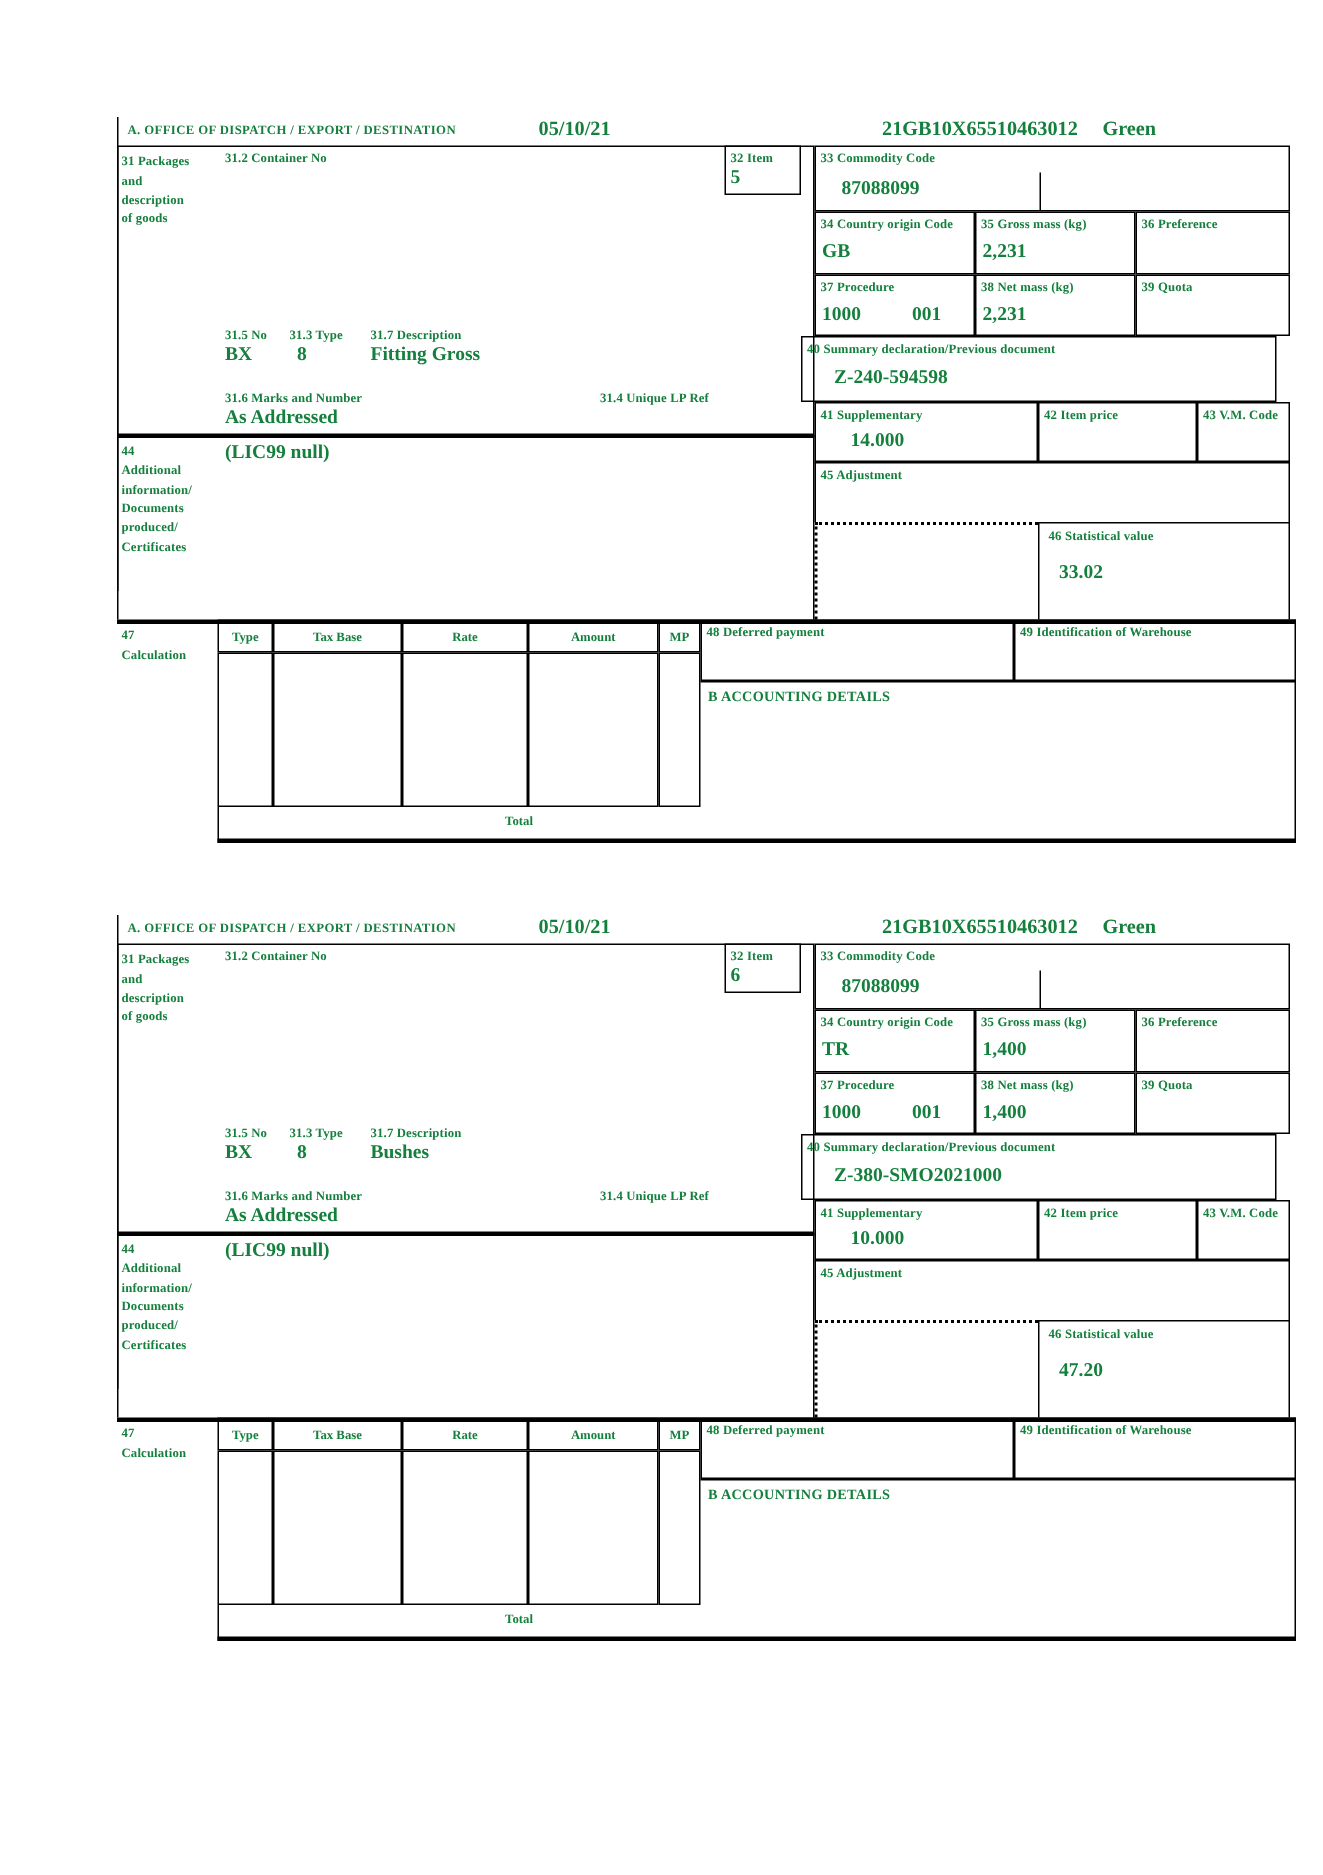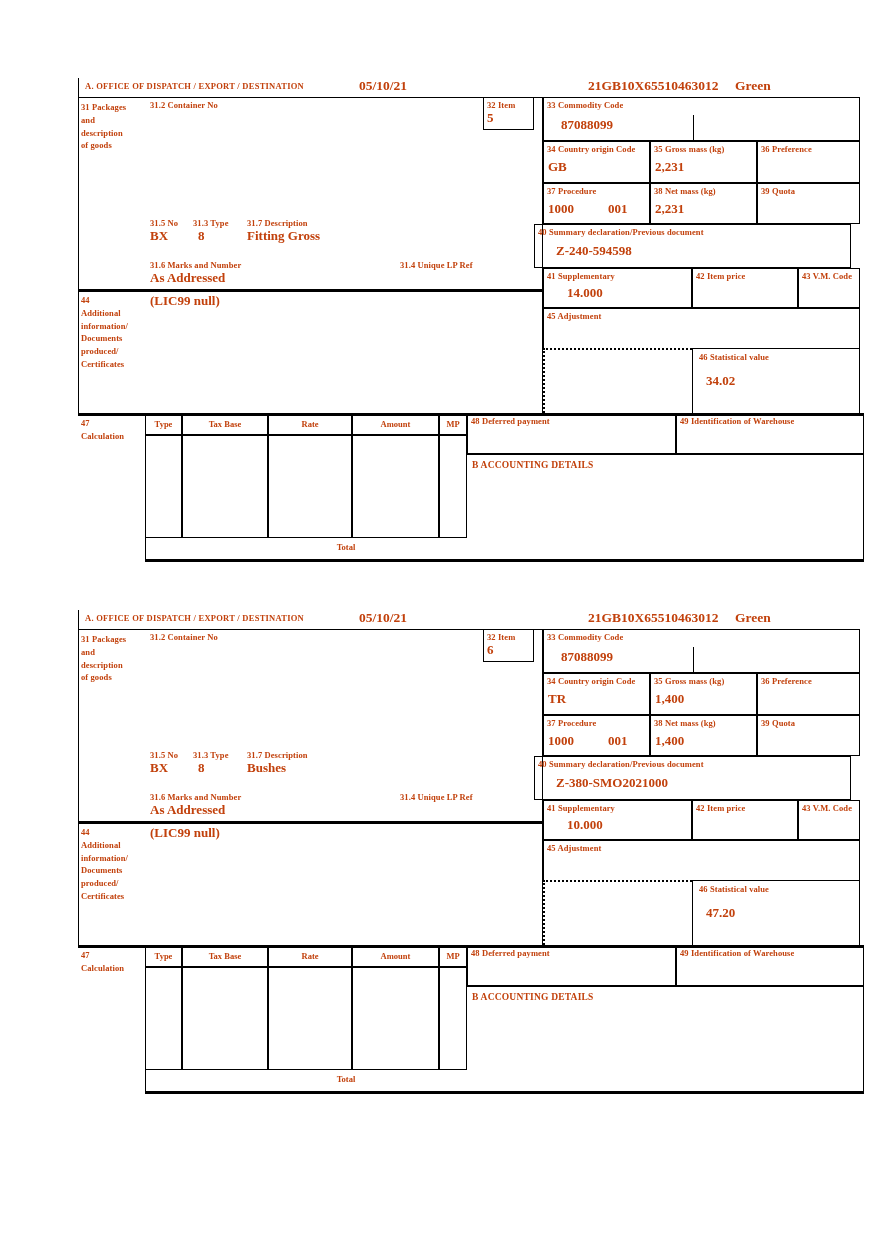--- a/index.html
+++ b/index.html
@@ -1,18 +1,18 @@
 <!DOCTYPE html>
 <html><head>
 <meta charset="utf-8">
 <style>
   html,body{margin:0;padding:0;background:#fff}
   .page{position:relative;width:882px;height:1250px;background:#ffffff;overflow:hidden}
   .block{position:absolute;left:78px;width:786px;height:490px;
-         font-family:"Liberation Serif","DejaVu Serif",serif;font-weight:bold;color:#c2410c}
+         font-family:"Liberation Serif","DejaVu Serif",serif;font-weight:bold;color:#15803d}
   .b1{top:78px}
   .b2{top:610px}
   .bx{position:absolute;border:1.6px solid #000;box-sizing:border-box;background:transparent}
   .flb{position:absolute;font-size:8.5px;white-space:nowrap;letter-spacing:.1px}
   .ml{white-space:pre-line;line-height:1.5}
   .fv{position:absolute;font-size:13px;white-space:nowrap}
   .bl{position:absolute;left:3px;top:2px;font-size:8.5px;white-space:nowrap;letter-spacing:.1px}
   .bv{position:absolute;left:4px;top:17px;font-size:13px;white-space:nowrap}
 
   
@@ -171,21 +171,21 @@
     </div>
     <div class="bx a43">
       <div class="bl">43 V.M. Code</div>
     </div>
     <div class="bx a45">
       <div class="bl">45 Adjustment</div>
     </div>
     <div class="adot"></div>
     <div class="bx a46">
       <div class="bl">46 Statistical value</div>
-      <div class="bv">34.02</div>
+      <div class="bv">33.02</div>
     </div>
 
     <div class="thick47"></div>
     <div class="flb ml l47">47
 Calculation</div>
 
     <div class="bx th c1">Type</div>
     <div class="bx th c2">Tax Base</div>
     <div class="bx th c3">Rate</div>
     <div class="bx th c4">Amount</div>

